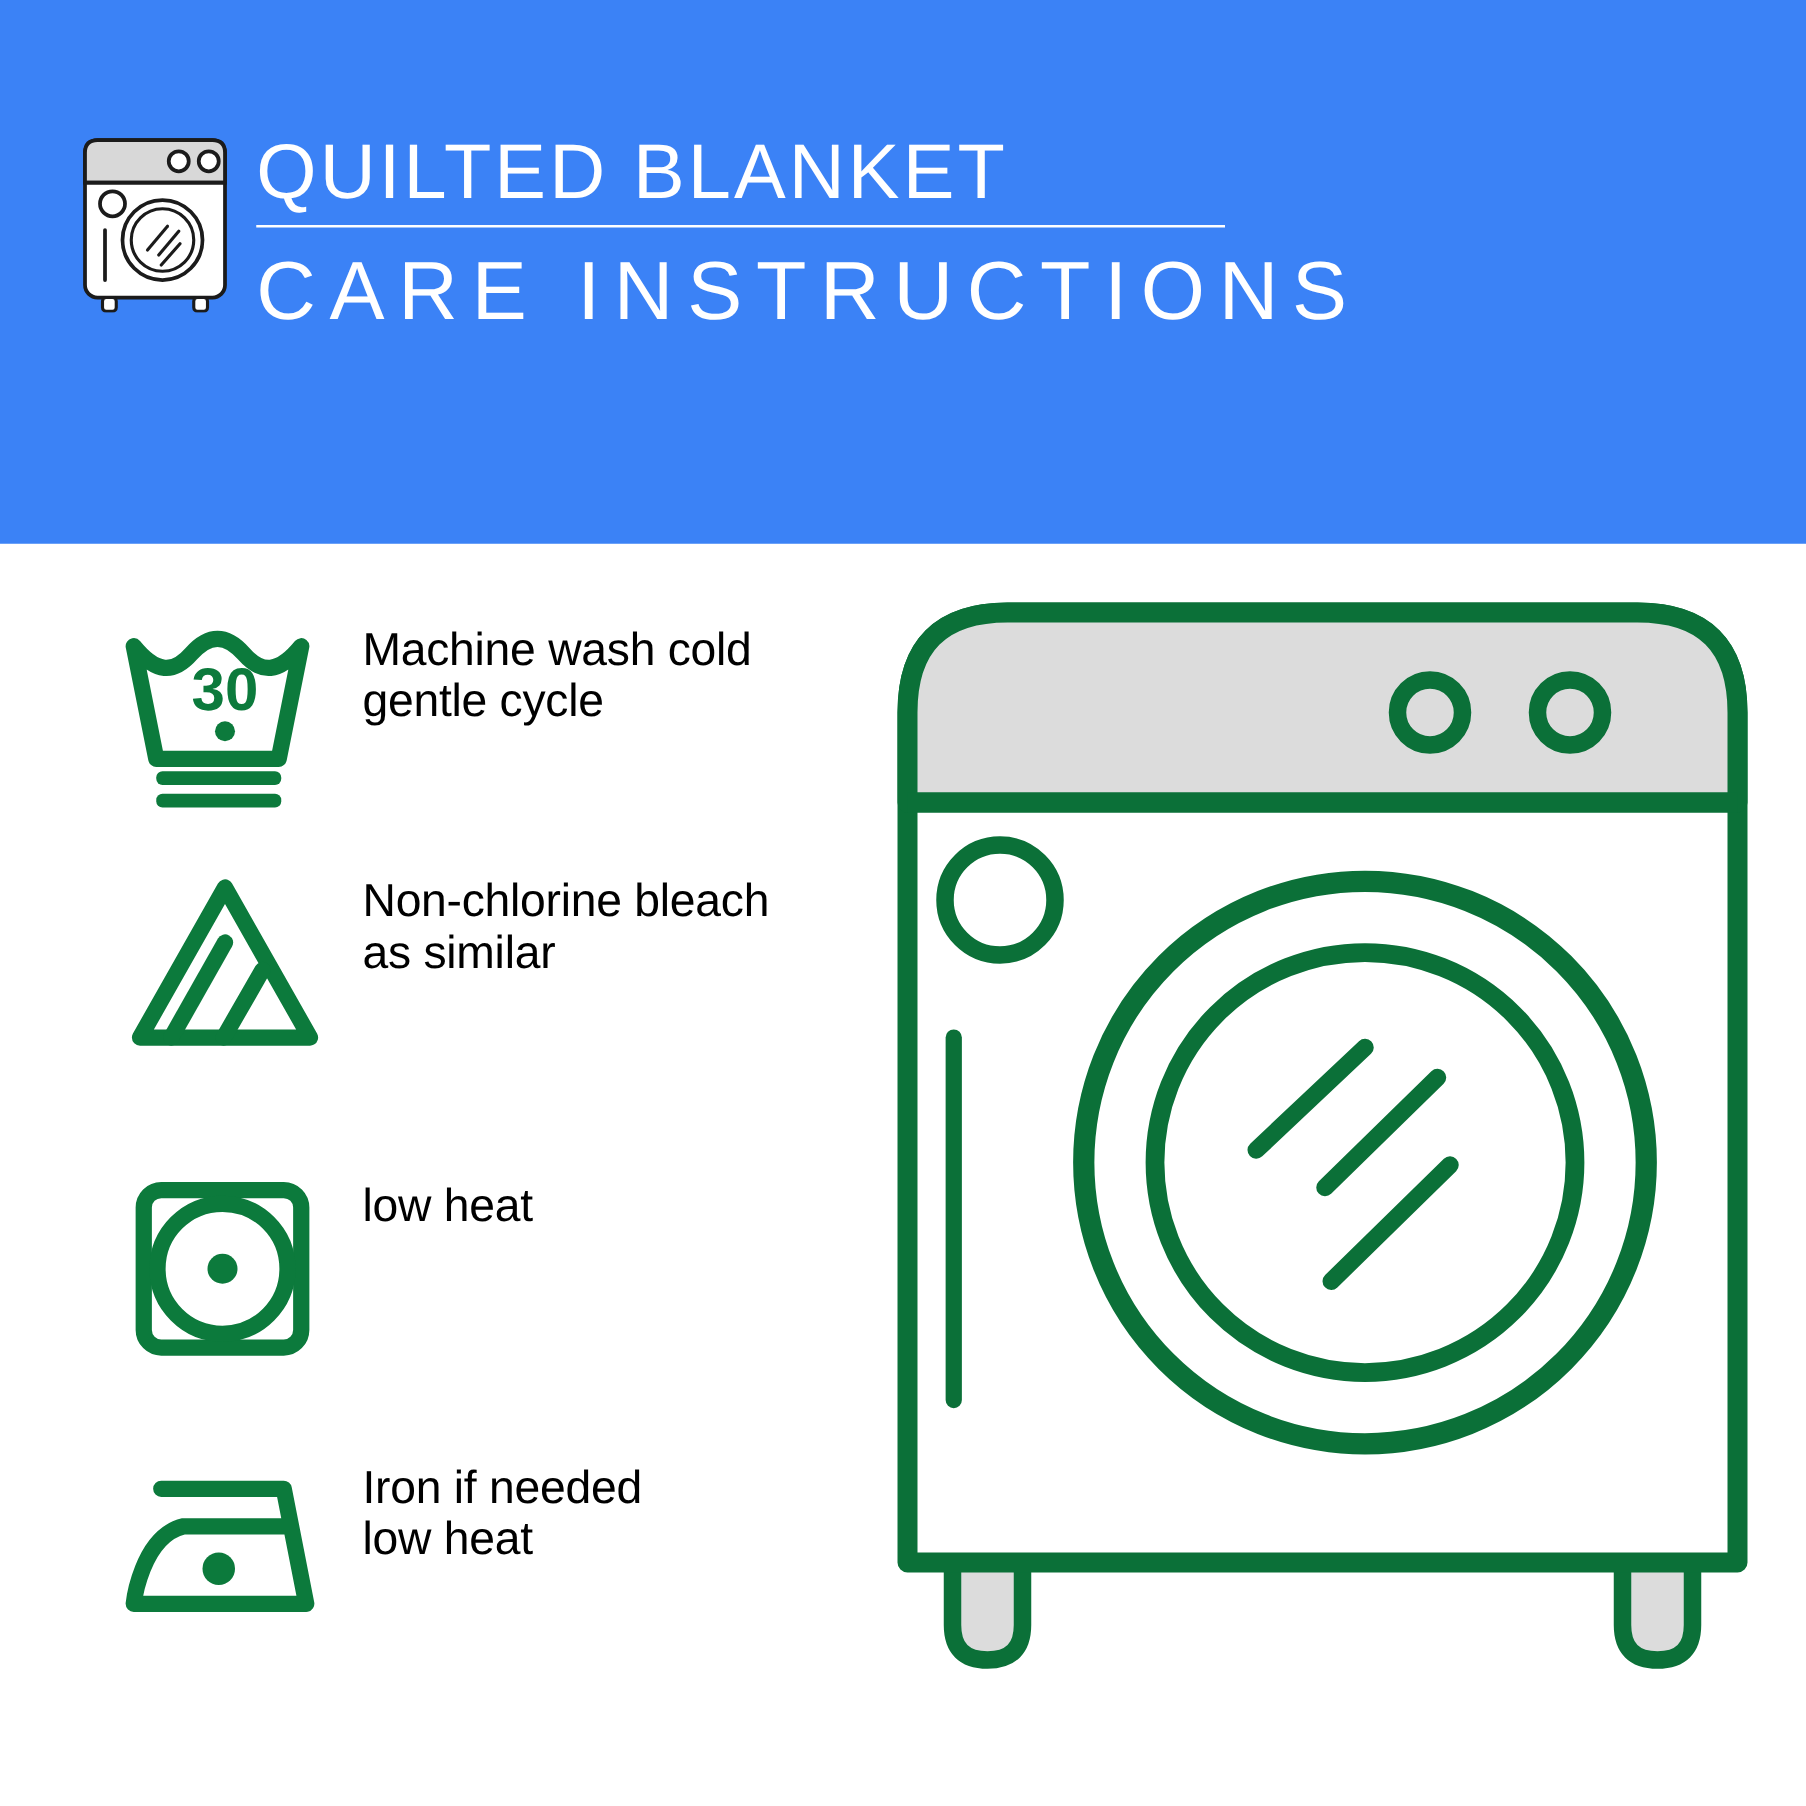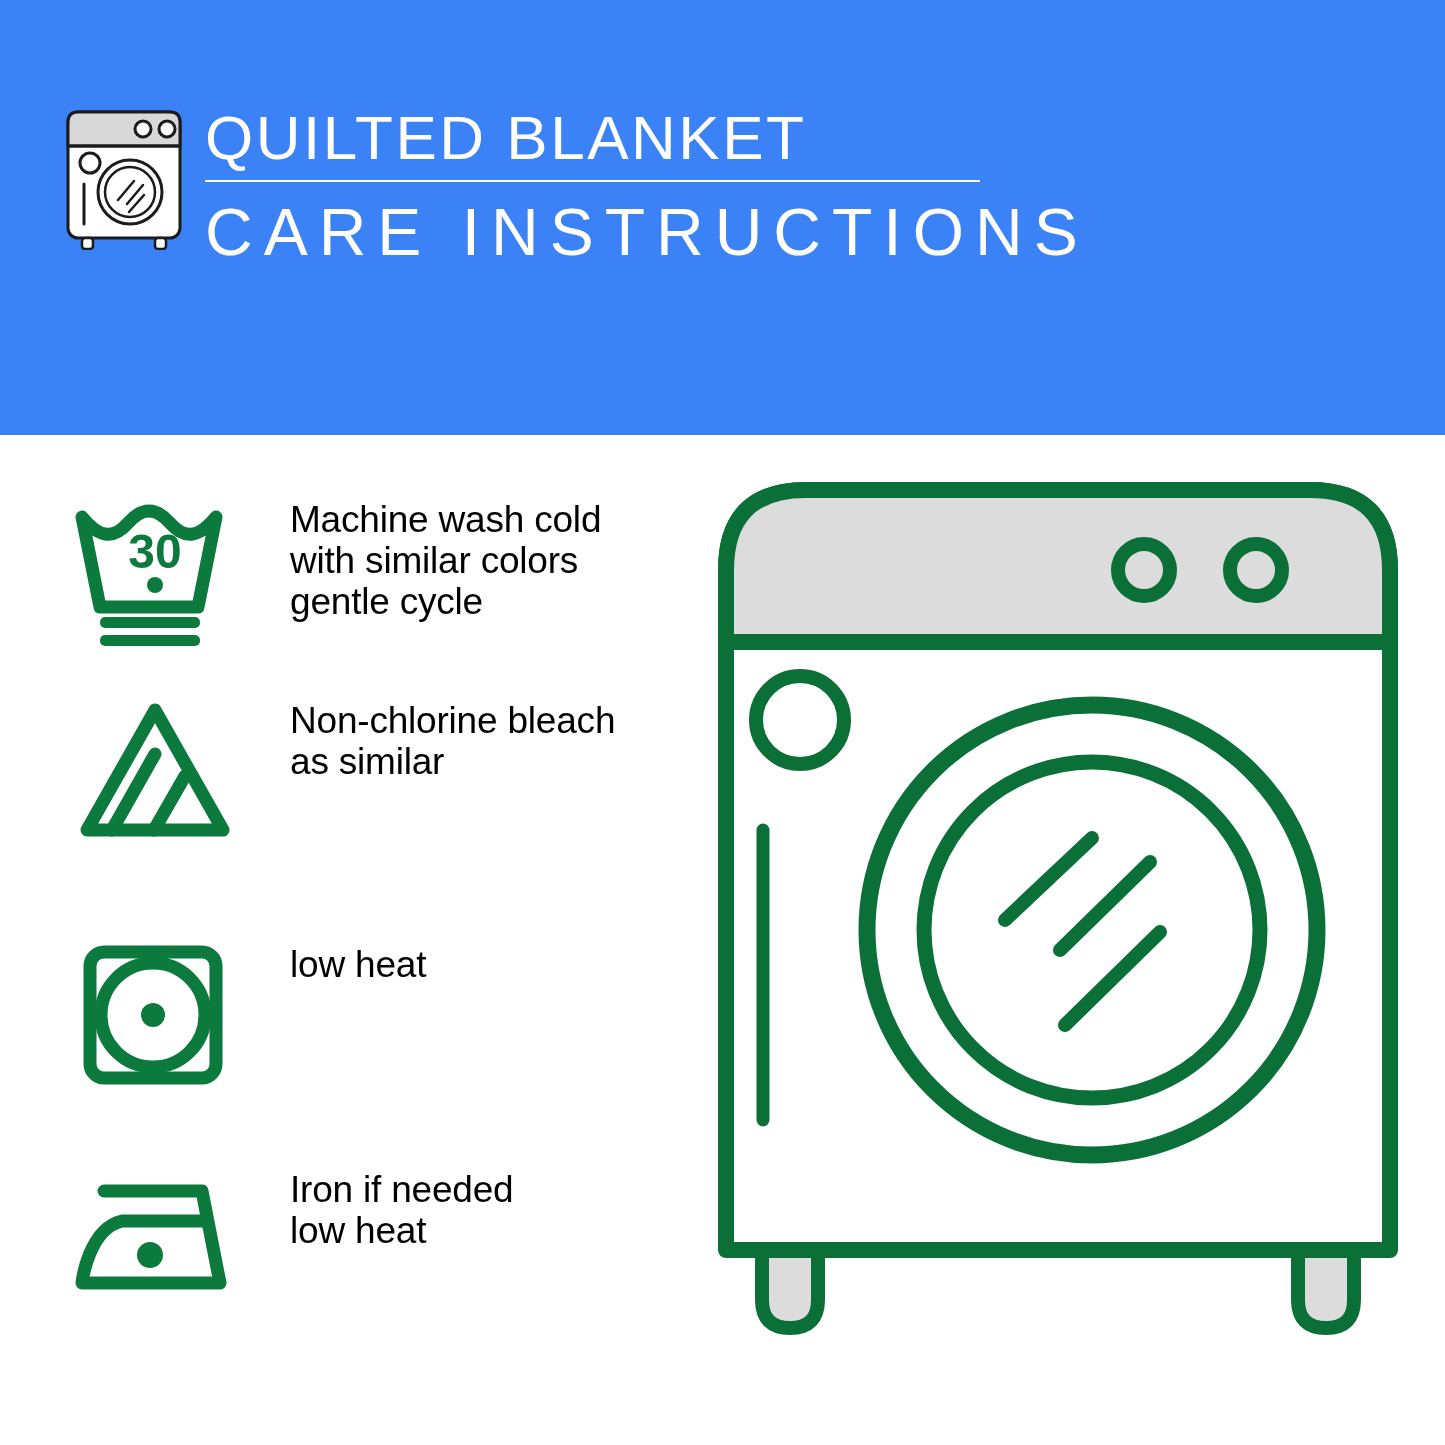--- a/index.html
+++ b/index.html
@@ -90,21 +90,21 @@
 
   .instruction-row[data-row="0"] { top: 148px; }
   .instruction-row[data-row="1"] { top: 349px; }
   .instruction-row[data-row="2"] { top: 593px; }
   .instruction-row[data-row="3"] { top: 798px; margin-top: 20px; }
 
   .symbol-cell {
     width: 290px;
     display: flex;
     justify-content: flex-start;
-    padding-left: 70px;
+    padding-left: 95px;
     flex: none;
   }
 
   .instruction-text {
     flex: 1;
     font-size: 37px;
     line-height: 41px;
     color: #000000;
     font-weight: 500;
     letter-spacing: -0.2px;
@@ -171,21 +171,20 @@
                      L128 112 L30 112 Z"></path>
           </g>
           <text x="85" y="73" text-anchor="middle" font-family="'Liberation Sans', sans-serif" font-size="48" font-weight="700" fill="#0c7a3c">30</text>
           <circle cx="85" cy="90" r="8" fill="#0c7a3c"></circle>
           <rect x="30" y="122" width="100" height="11" rx="5" fill="#0c7a3c"></rect>
           <rect x="30" y="140" width="100" height="11" rx="5" fill="#0c7a3c"></rect>
         </svg>
       </div>
       <div class="instruction-text">
         <div>Machine wash cold</div>
-        <div>with similar colors</div>
         <div>gentle cycle</div>
       </div>
     </div>
 
     <div class="instruction-row" data-row="1">
       <div class="symbol-cell">
         <svg viewBox="0 0 170 150" width="170" height="150">
           <g fill="none" stroke="#0c7a3c" stroke-width="13" stroke-linecap="round" stroke-linejoin="round">
             <path d="M85 14 L153 134 L17 134 Z"></path>
             <line x1="85" y1="58" x2="42" y2="134"></line>

